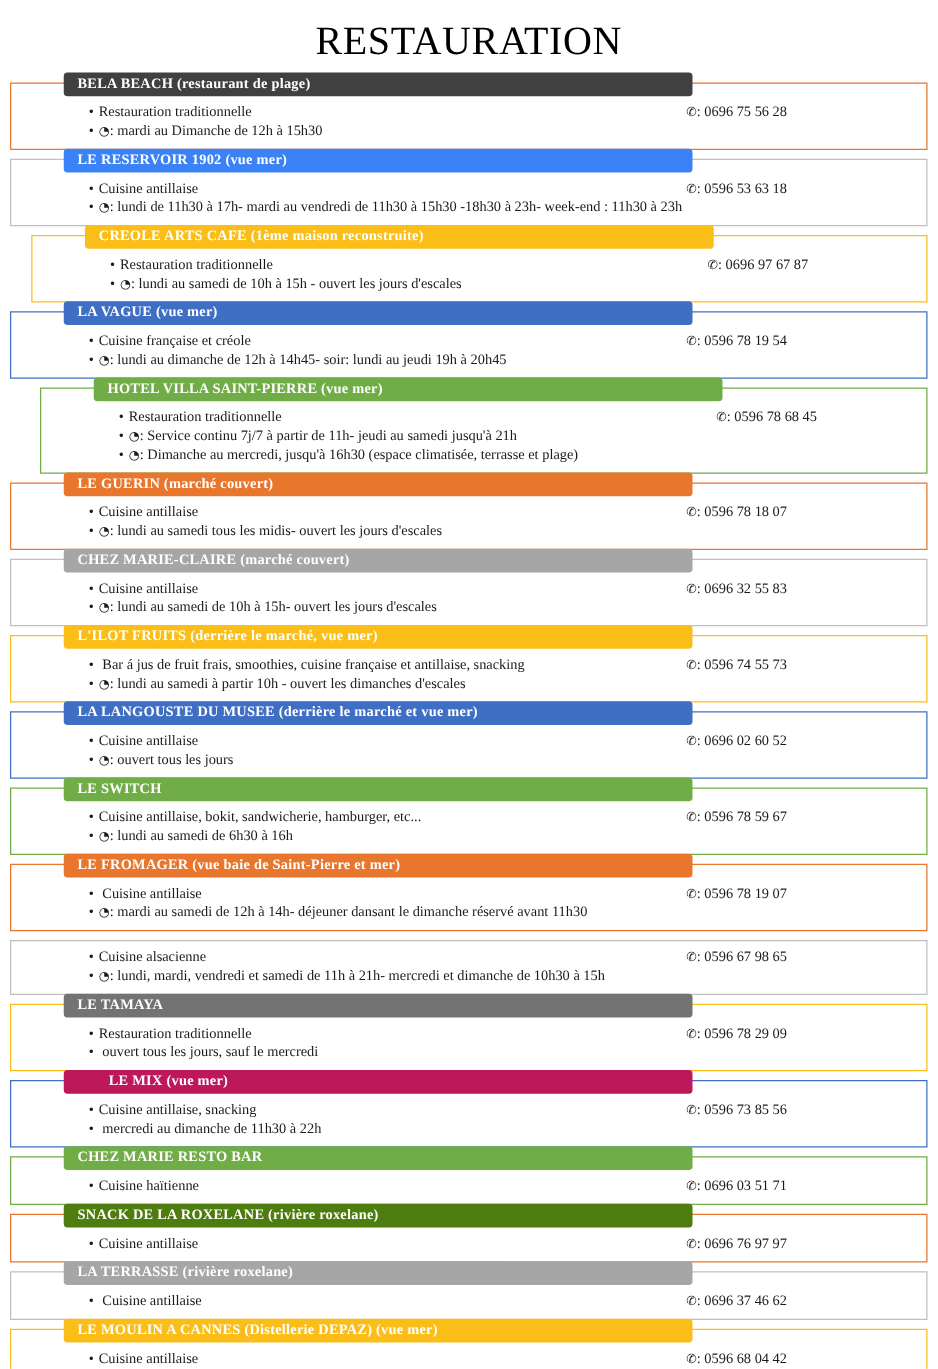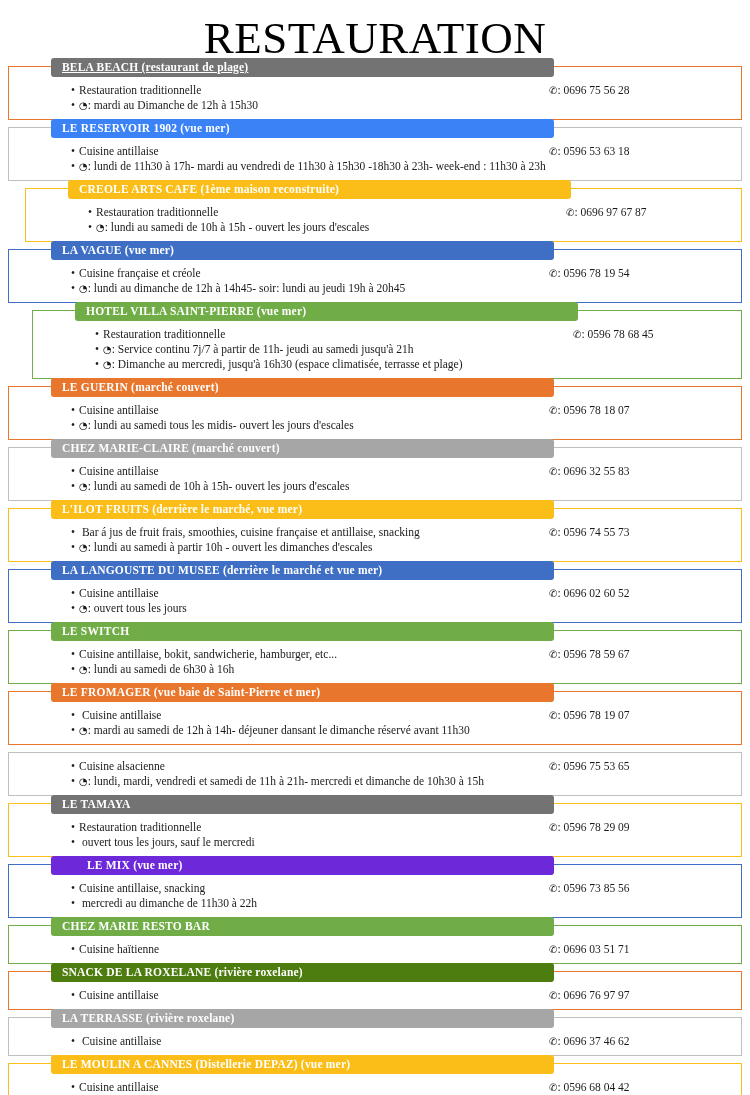--- a/index.html
+++ b/index.html
@@ -23,21 +23,21 @@
     position: relative;
     box-sizing: border-box;
     padding: 0;
   }
 
   
   .page-title {
     text-align: center;
     font-family: "Liberation Serif", "DejaVu Serif", serif;
     font-weight: 400;
-    font-size: 45px;
+    font-size: 32px;
     letter-spacing: 0.5px;
     line-height: 1;
     color: #000000;
     margin: 0;
     padding-top: 16px;
     padding-bottom: 0;
     height: 58px;
     box-sizing: border-box;
   }
 
@@ -128,21 +128,21 @@
 </style>
 </head>
 <body>
 
 <div class="page">
 
   <h1 class="page-title">RESTAURATION</h1>
 
   <div class="cards">
       <div class="card" style="border-color: rgb(232, 118, 44);">
-        <div class="card-header" style="background: #737373; color: rgb(255, 255, 255); text-decoration: underline;">BELA BEACH (restaurant de plage)</div>
+        <div class="card-header" style="background: #404040; color: rgb(255, 255, 255);">BELA BEACH (restaurant de plage)</div>
         <div class="card-body">
           <div class="card-details">
             <div class="detail-line"><span class="bullet">•</span><span>Restauration traditionnelle</span></div>
             <div class="detail-line"><span class="bullet">•</span><span class="clock-icon">◔</span><span>: mardi au Dimanche de 12h à 15h30</span></div>
           </div>
           <div class="card-phone"><span class="phone-icon">✆</span><span>: 0696 75 56 28</span></div>
         </div>
       </div>
       <div class="card" style="border-color: rgb(191, 191, 191);">
         <div class="card-header" style="background: #3b82f6; color: rgb(255, 255, 255);">LE RESERVOIR 1902 (vue mer)</div>
@@ -244,35 +244,35 @@
           </div>
           <div class="card-phone"><span class="phone-icon">✆</span><span>: 0596 78 19 07</span></div>
         </div>
       </div>
       <div class="card" style="border-color: rgb(191, 191, 191);">
         <div class="card-body">
           <div class="card-details">
             <div class="detail-line"><span class="bullet">•</span><span>Cuisine alsacienne</span></div>
             <div class="detail-line"><span class="bullet">•</span><span class="clock-icon">◔</span><span>: lundi, mardi, vendredi et samedi de 11h à 21h- mercredi et dimanche de 10h30 à 15h</span></div>
           </div>
-          <div class="card-phone"><span class="phone-icon">✆</span><span>: 0596 75 53 65</span></div>
+          <div class="card-phone"><span class="phone-icon">✆</span><span>: 0596 67 98 65</span></div>
         </div>
       </div>
       <div class="card" style="border-color: rgb(251, 190, 24);">
         <div class="card-header" style="background: #737373; color: rgb(255, 255, 255);">LE TAMAYA</div>
         <div class="card-body">
           <div class="card-details">
             <div class="detail-line"><span class="bullet">•</span><span>Restauration traditionnelle</span></div>
             <div class="detail-line"><span class="bullet">•</span><span> ouvert tous les jours, sauf le mercredi</span></div>
           </div>
           <div class="card-phone"><span class="phone-icon">✆</span><span>: 0596 78 29 09</span></div>
         </div>
       </div>
       <div class="card" style="border-color: rgb(63, 111, 196);">
-        <div class="card-header" style="background: #6d28d9; color: rgb(255, 255, 255); padding-left: 36px;">LE MIX (vue mer)</div>
+        <div class="card-header" style="background: #be185d; color: rgb(255, 255, 255); padding-left: 36px;">LE MIX (vue mer)</div>
         <div class="card-body">
           <div class="card-details">
             <div class="detail-line"><span class="bullet">•</span><span>Cuisine antillaise, snacking</span></div>
             <div class="detail-line"><span class="bullet">•</span><span> mercredi au dimanche de 11h30 à 22h</span></div>
           </div>
           <div class="card-phone"><span class="phone-icon">✆</span><span>: 0596 73 85 56</span></div>
         </div>
       </div>
       <div class="card" style="border-color: rgb(112, 173, 71);">
         <div class="card-header" style="background: rgb(112, 173, 71); color: rgb(255, 255, 255);">CHEZ MARIE RESTO BAR</div>

